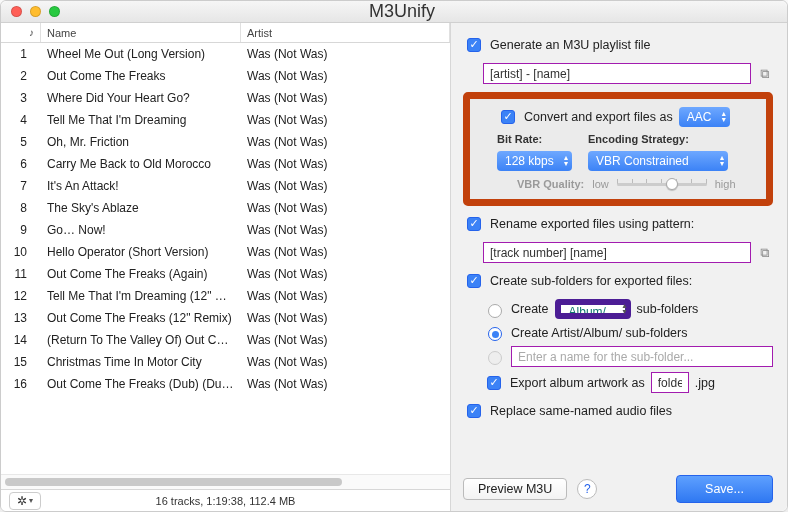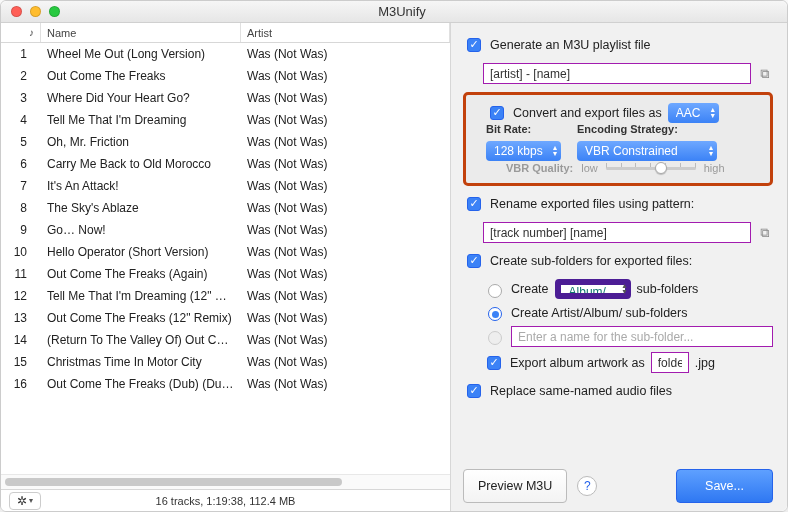--- a/index.html
+++ b/index.html
@@ -40,21 +40,21 @@
     width: 11px; height: 11px; border-radius: 50%;
     border: 0.5px solid rgba(0,0,0,0.15);
   }
   .tl.red { background: #ff5f57; }
   .tl.yel { background: #ffbd2e; }
   .tl.grn { background: #28c940; }
   .title {
     position: absolute;
     left: 16px; right: 0;
     text-align: center;
-    font-size: 13px;
+    font-size: 18px;
     color: #333;
     pointer-events: none;
   }
   .content {
     flex: 1;
     display: flex;
     min-height: 0;
   }
   
   .left {
@@ -221,26 +221,27 @@
     margin-left: 20px;
   }
   .pattern-row .text-in { flex: 1; }
   .copy-icon {
     width: 16px; height: 16px;
     display: flex; align-items: center; justify-content: center;
     color: #888;
     font-size: 13px;
   }
   .group {
-    border: 3px solid #c2410c;
+    border: 7px solid #c2410c;
     border-radius: 5px;
     background: #ebebeb;
-    padding: 8px 20px;
+    padding: 8px 27px;
     display: flex;
     flex-direction: column;
+    gap: 6px;
   }
   .inline-select {
     height: 20px;
     background: linear-gradient(#6ea8ff,#3b82f6);
     color: #fff;
     border: none;
     border-radius: 4px;
     font-size: 12px;
     padding: 0 18px 0 8px;
     appearance: none;
@@ -311,21 +312,21 @@
   }
   .artwork-row .text-in { width: 38px; text-align: center; }
   .spacer { flex: 1; }
   .bottom {
     display: flex;
     align-items: center;
     gap: 10px;
     padding-top: 8px;
   }
   .btn {
-    height: 34px;
+    height: 22px;
     padding: 0 14px;
     border: 1px solid #bbb;
     border-radius: 4px;
     background: linear-gradient(#fff,#f3f3f3);
     font-size: 12.5px;
     color: #222;
     display: inline-flex; align-items: center;
   }
   .btn.primary {
     background: linear-gradient(#5ea0ff,#2f78f2);

